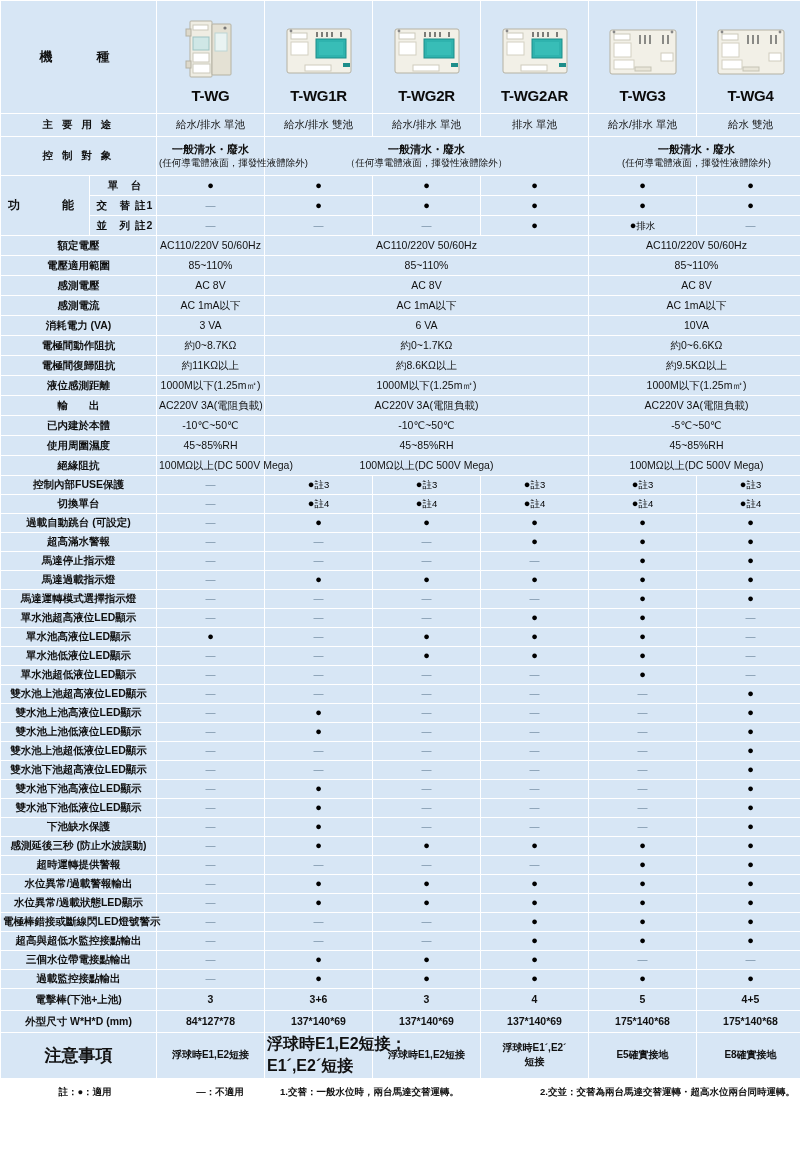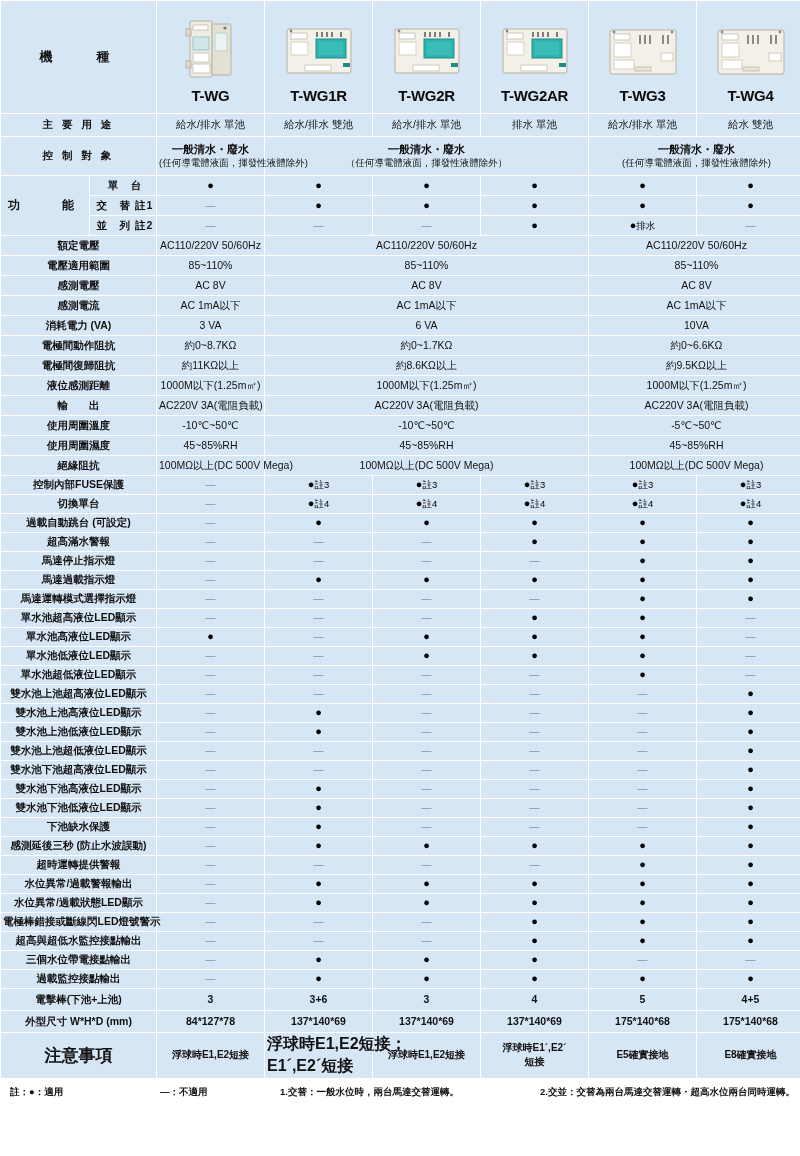--- a/index.html
+++ b/index.html
@@ -81,22 +81,22 @@
   .notes {
     width: 800px;
     padding: 6px 0 4px 0;
     background: #ffffff;
     font-size: 9.5px;
     color: #111;
     font-weight: 600;
   }
   .noteline { display: flex; justify-content: center; gap: 0; padding: 1px 0; }
   .noteline span { white-space: nowrap; }
-  .nl1 .c1 { width: 150px; text-align: left; }
-  .nl1 .c2 { width: 120px; }
+  .nl1 .c1 { width: 150px; text-align: center; }
+  .nl1 .c2 { width: 120px; text-align: center; }
   .nl1 .c3 { width: 260px; text-align: left; }
   .nl1 .c4 { width: 250px; text-align: center; }
   .nl2 .c1 { width: 270px; text-align: right; }
   .nl2 .c2 { width: 220px; text-align: left; }
   .nl2 .c3 { width: 300px; text-align: left; }
 </style>
 </head>
 <body>
 
 <div id="root">
@@ -333,21 +333,21 @@
           <td colspan="3">1000M以下(1.25m㎡)</td>
           <td colspan="2">1000M以下(1.25m㎡)</td>
         </tr>
         <tr>
           <td class="lbl" colspan="2" style="height:19px">輸　　出</td>
           <td colspan="1">AC220V 3A(電阻負載)</td>
           <td colspan="3">AC220V 3A(電阻負載)</td>
           <td colspan="2">AC220V 3A(電阻負載)</td>
         </tr>
         <tr>
-          <td class="lbl" colspan="2" style="height:19px">使用周圍溫度</td>
+          <td class="lbl" colspan="2" style="height:19px">已内建於本體</td>
           <td colspan="1">-10℃~50℃</td>
           <td colspan="3">-10℃~50℃</td>
           <td colspan="2">-5℃~50℃</td>
         </tr>
         <tr>
           <td class="lbl" colspan="2" style="height:19px">使用周圍濕度</td>
           <td colspan="1">45~85%RH</td>
           <td colspan="3">45~85%RH</td>
           <td colspan="2">45~85%RH</td>
         </tr>

